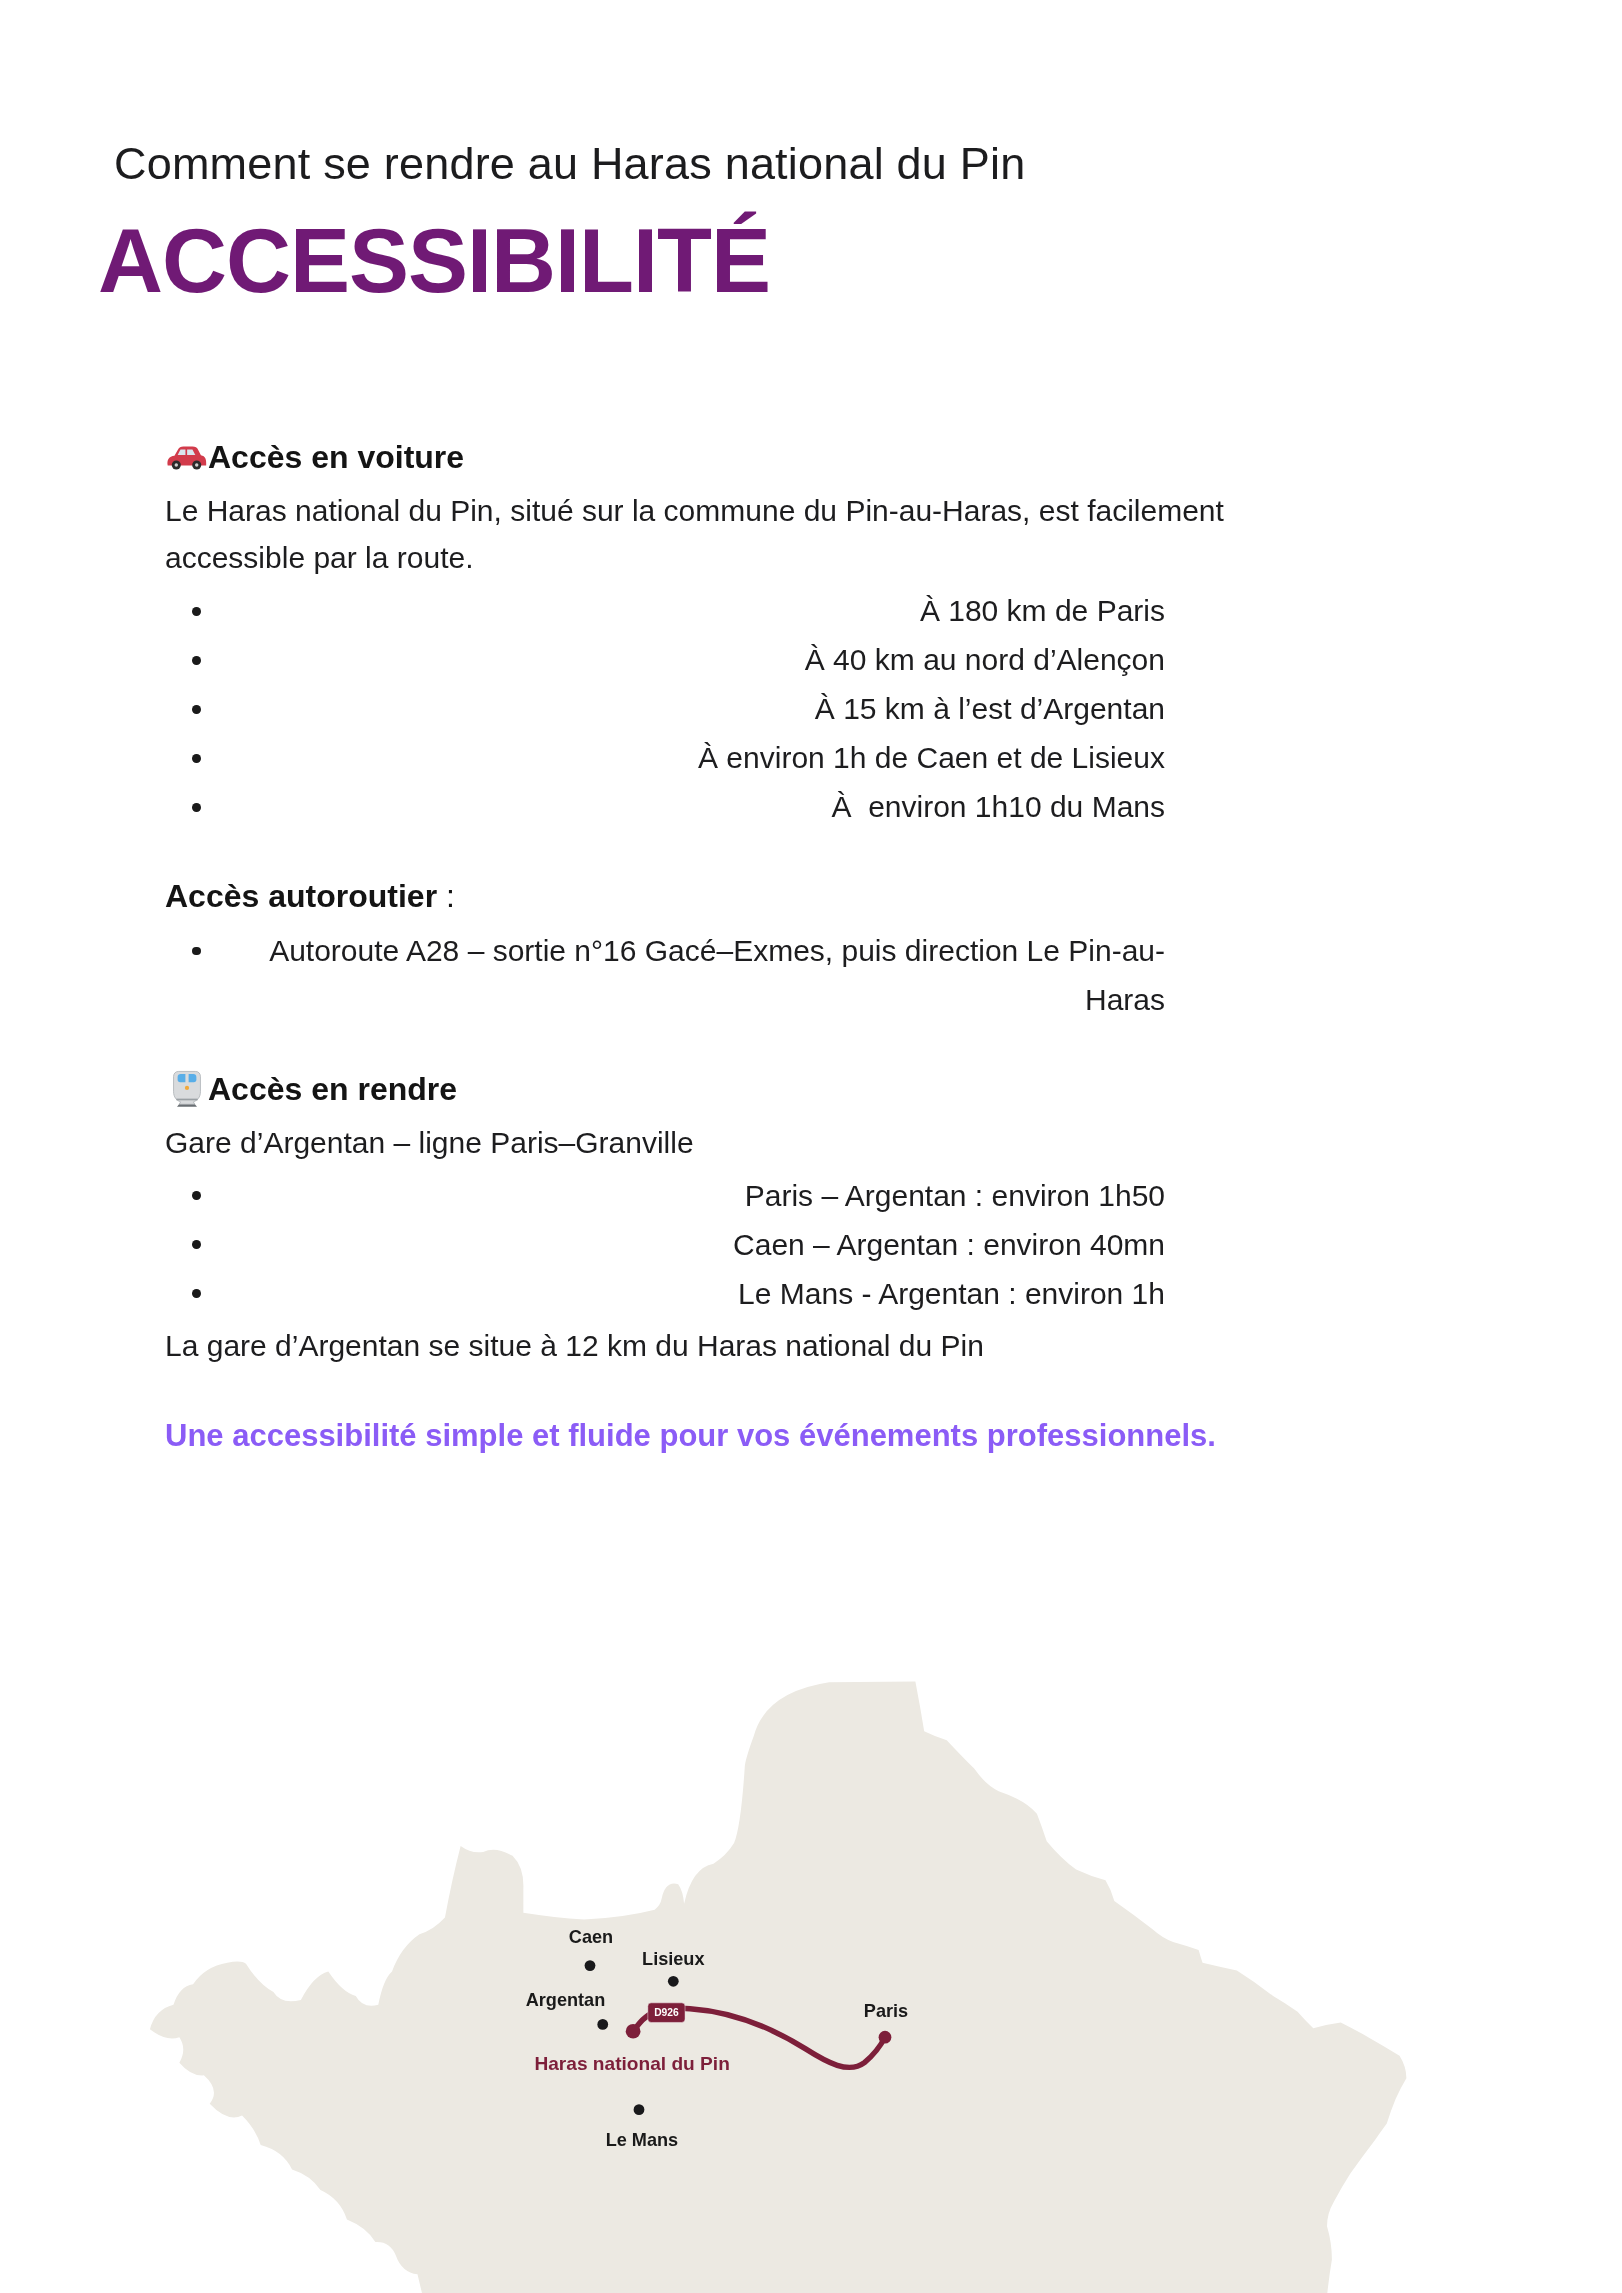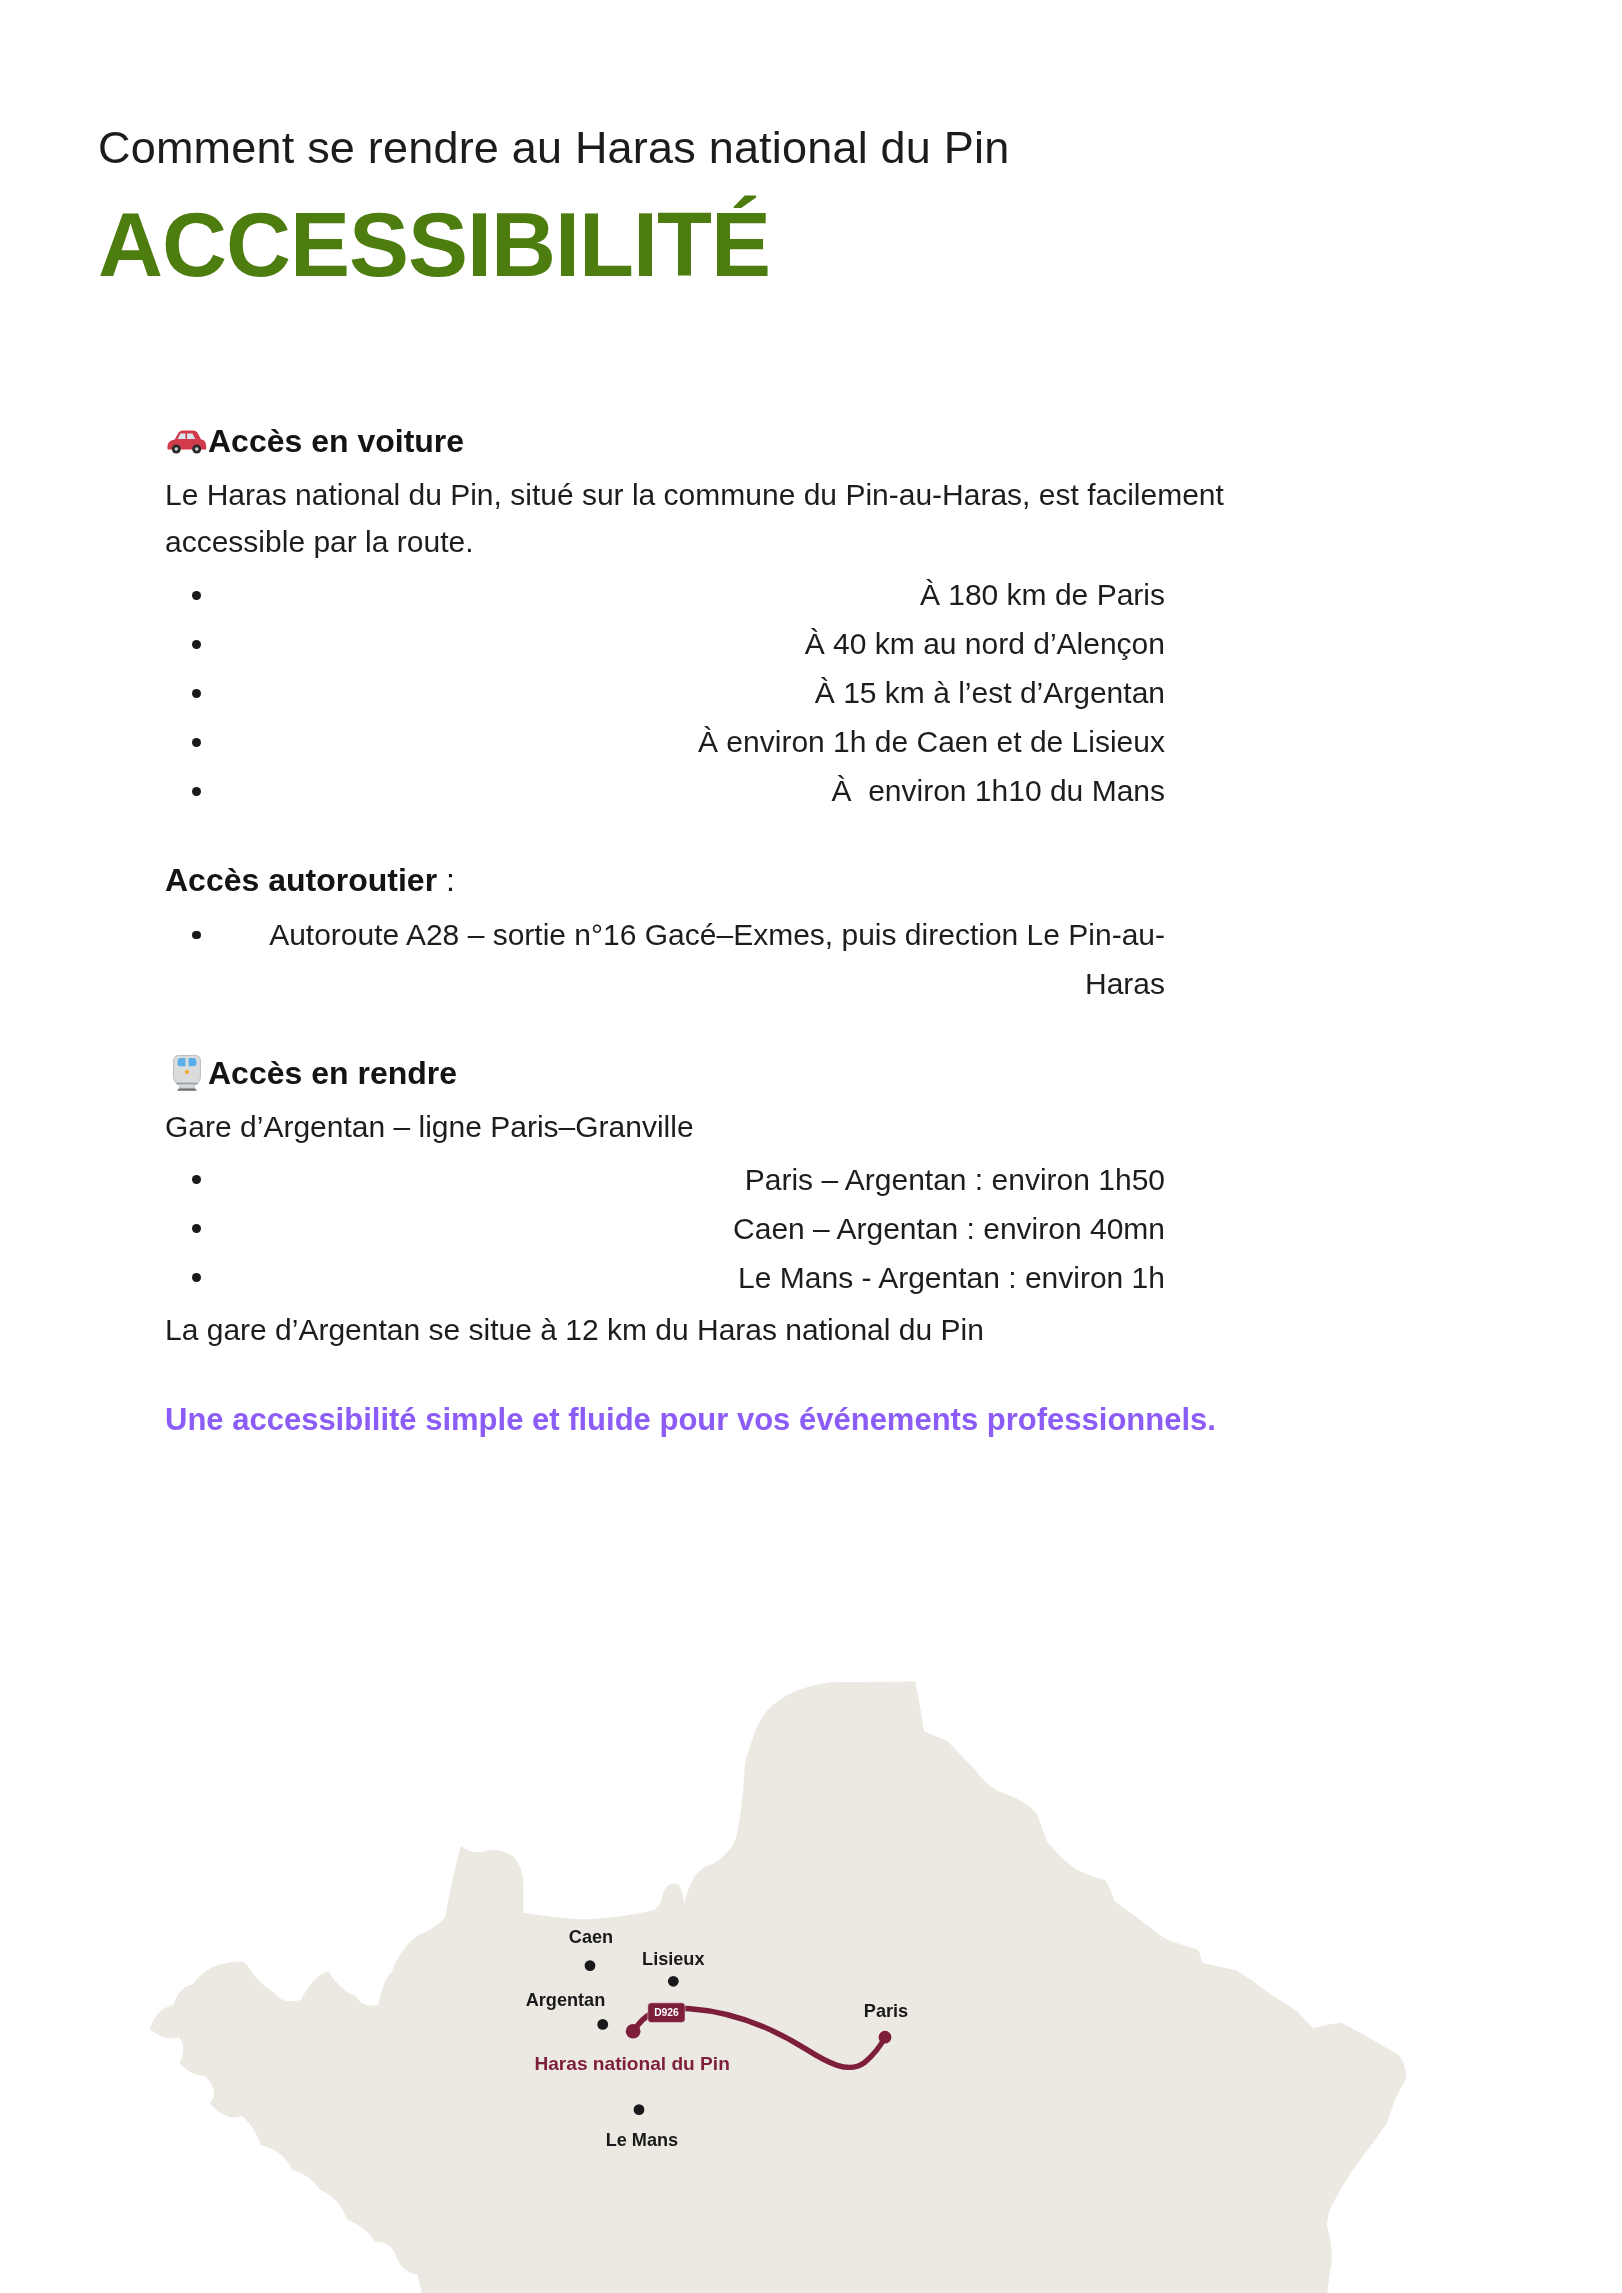--- a/index.html
+++ b/index.html
@@ -1,20 +1,20 @@
 <!DOCTYPE html>
 <html><head>
 <meta charset="utf-8">
 <style>
   html,body{margin:0;padding:0;background:#ffffff;}
   .page{position:relative;width:1622px;height:2294px;background:#ffffff;overflow:hidden;
         font-family:"Liberation Sans","DejaVu Sans",sans-serif;color:#1d1d1f;}
   .content{position:absolute;left:98px;top:120px;width:1392px;}
-  .kicker{font-size:45px;font-weight:400;color:#1c1c1e;margin:0;line-height:1.25;letter-spacing:0.2px;}
-  .big-title{font-size:90px;font-weight:900;color:#4d7c0f;margin:21.6px 0 0;line-height:1.05;letter-spacing:-1px;}
+  .kicker{font-size:45px;font-weight:400;color:#1c1c1e;margin:16px;line-height:1.25;letter-spacing:0.2px;}
+  .big-title{font-size:90px;font-weight:900;color:#701a75;margin:21.6px 0 0;line-height:1.05;letter-spacing:-1px;}
   .sections{margin:129px 0 0 67px;}
   .sec-heading{display:flex;align-items:center;gap:0;font-size:32px;font-weight:700;color:#141414;
                margin:45px 0 9.8px;line-height:1.25;}
   .sec-heading:first-child{margin-top:0;}
   .sec-heading .suffix{font-weight:400;}
   .icon-wrap{display:inline-flex;align-items:center;justify-content:center;width:43px;height:39px;flex:0 0 auto;}
   p.body{font-size:30px;line-height:47px;margin:0;max-width:1078px;}
   p.outro{margin-top:3.9px;}
   ul.bullets{list-style:none;margin:5px 0 0;padding:0;max-width:1000px;text-align:right;}
   ul.bullets li{position:relative;padding-left:61px;font-size:30px;line-height:49px;}

